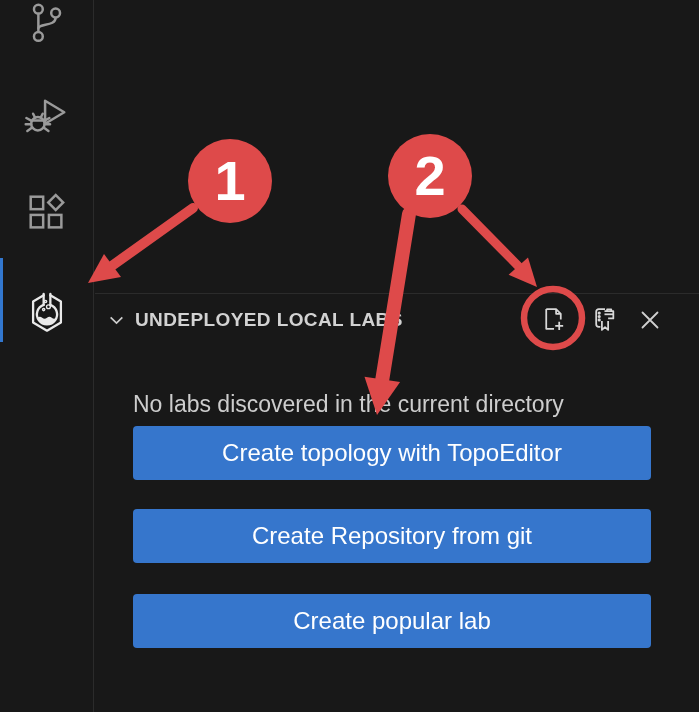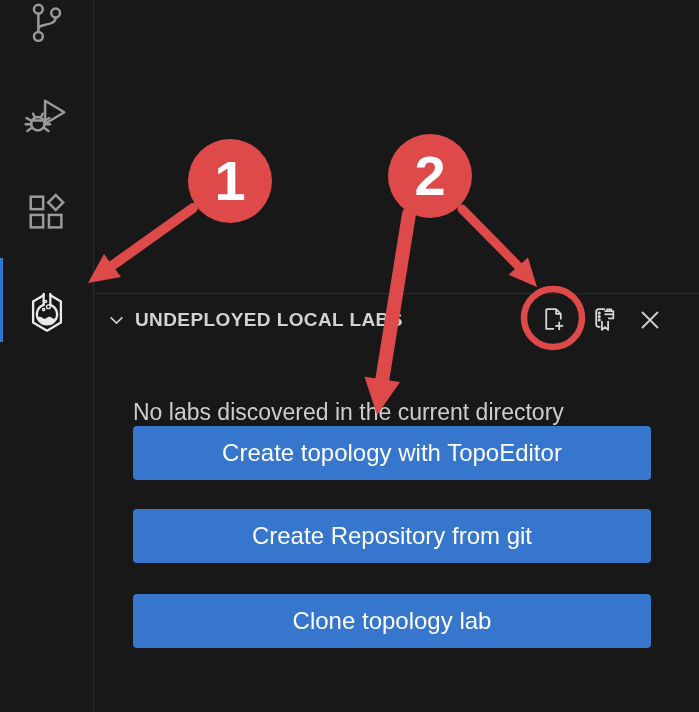--- a/index.html
+++ b/index.html
@@ -54,21 +54,21 @@
     position: absolute; top: 12px;
     width: 27px; height: 27px; cursor: pointer;
   }
   .pane-action svg { width: 27px; height: 27px; display: block; }
   .act-newfile { left: 445px; }
   .act-repoclone { left: 496px; }
   .act-close { left: 543px; top: 14px; width: 24px; height: 24px; }
   .act-close svg { width: 24px; height: 24px; }
   
   .welcome-msg {
-    position: absolute; left: 38px; top: 376px;
+    position: absolute; left: 38px; top: 368px;
     font-size: 23px; color: #cdcdcd;
     white-space: nowrap;
   }
   .vbtn {
     position: absolute; left: 38px;
     width: 518px; height: 54px;
     border: none; border-radius: 4px;
     color: #ffffff; font-size: 24px;
     font-family: "Liberation Sans", sans-serif;
     cursor: pointer;
@@ -174,21 +174,21 @@
         <svg viewBox="0 0 24 24" fill="none" stroke="#cfcfcf" stroke-width="1.8" stroke-linecap="round">
           <path d="M4.5 4.5 L19.5 19.5 M19.5 4.5 L4.5 19.5"></path>
         </svg>
       </span>
     </div>
 
     <p class="welcome-msg">No labs discovered in the current directory</p>
 
     <button class="vbtn vbtn-1" style="background:#3676cc">Create topology with TopoEditor</button>
     <button class="vbtn vbtn-2" style="background:#3676cc">Create Repository from git</button>
-    <button class="vbtn vbtn-3" style="background:#3676cc">Clone topology lab</button>
+    <button class="vbtn vbtn-3" style="background:#3676cc">Create popular lab</button>
   </main>
 
   <svg class="overlay" viewBox="0 0 699 712">
     <g fill="#de4a4a">
 
       <g>
         <path d="M193 208 L112.4 265.5" stroke="#de4a4a" stroke-width="10" stroke-linecap="round" fill="none"></path>
         <polygon points="88,283 104,254 121,277"></polygon>
       </g>
 

